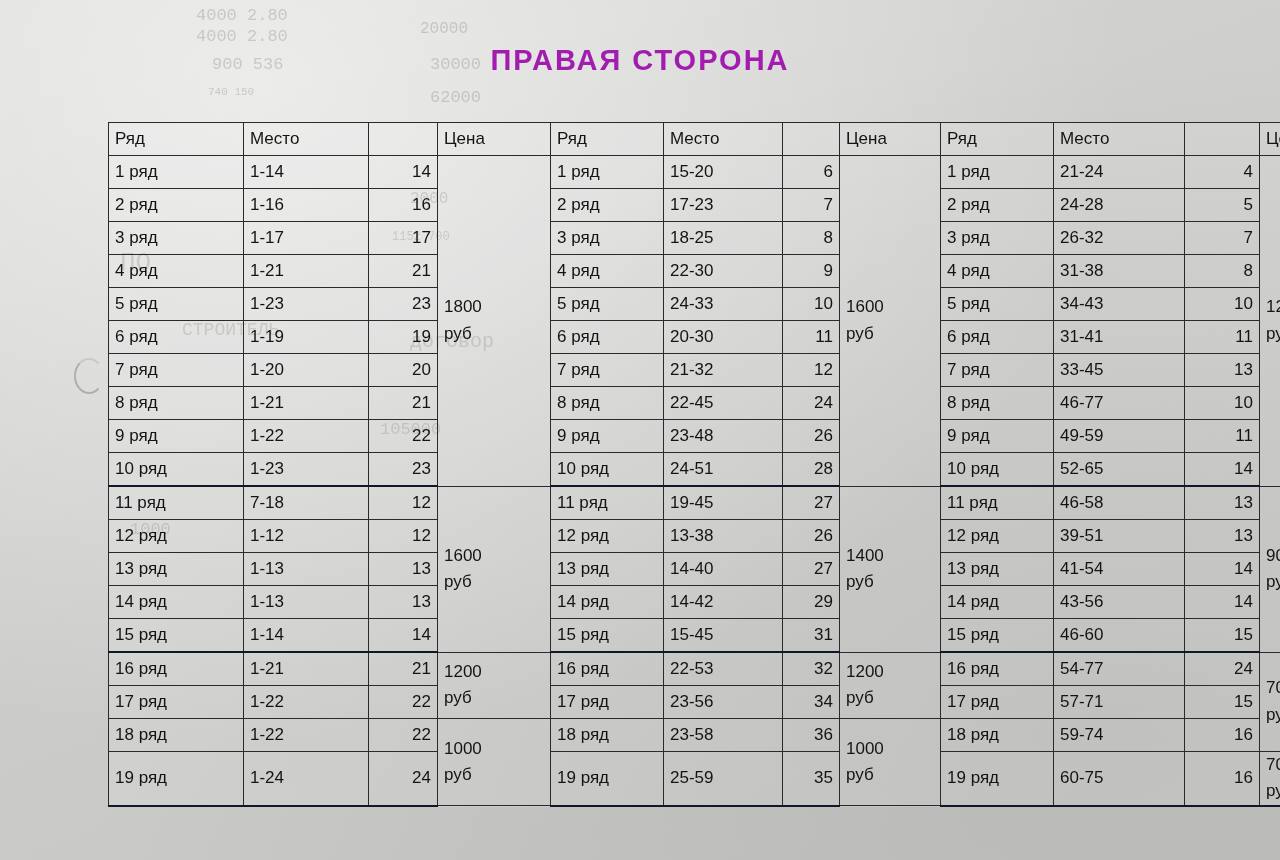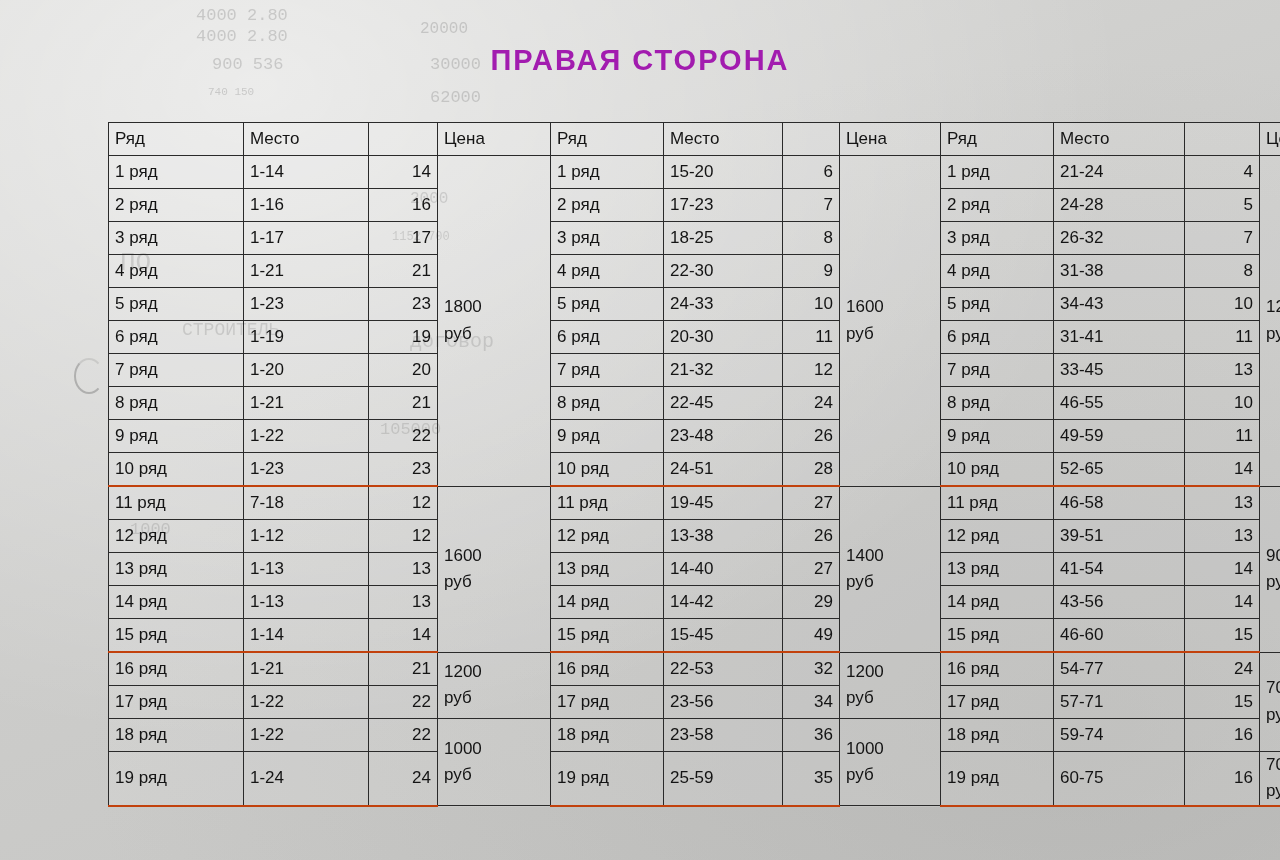--- a/index.html
+++ b/index.html
@@ -85,21 +85,21 @@
   .c-row2  { width: 100px; }
   .c-seat2 { width: 106px; }
   .c-num2  { width: 44px; }
   .c-price2{ width: 88px; }
   .c-row3  { width: 100px; }
   .c-seat3 { width: 118px; }
   .c-num3  { width: 62px; }
   .c-price3{ width: 152px; }
   td.num { text-align: right; }
   td.price { text-align: left; vertical-align: top; padding-top: 4px; }
-  tr.band-end td { border-bottom: 2px solid #c2410c; border-radius: 9px; }
+  tr.band-end td { border-bottom: 2px solid #0f172a; border-radius: 9px; }
   .price-cell { line-height: 1.55; }
 </style>
 </head>
 <body>
 
 <div class="paper"></div>
 <div class="hole"></div>
 <div id="ghosts">
     <div class="ghost" style="left: 196px; top: 6px; font-size: 17px;">4000 2.80</div>
     <div class="ghost" style="left: 196px; top: 27px; font-size: 17px;">4000 2.80</div>
@@ -219,21 +219,21 @@
           <td class="num">13</td>
         </tr>
         <tr>
           <td>8 ряд</td>
           <td>1-21</td>
           <td class="num">21</td>
           <td>8 ряд</td>
           <td>22-45</td>
           <td class="num">24</td>
           <td>8 ряд</td>
-          <td>46-55</td>
+          <td>46-77</td>
           <td class="num">10</td>
         </tr>
         <tr>
           <td>9 ряд</td>
           <td>1-22</td>
           <td class="num">22</td>
           <td>9 ряд</td>
           <td>23-48</td>
           <td class="num">26</td>
           <td>9 ряд</td>
@@ -297,21 +297,21 @@
           <td>14 ряд</td>
           <td>43-56</td>
           <td class="num">14</td>
         </tr>
         <tr class="band-end">
           <td>15 ряд</td>
           <td>1-14</td>
           <td class="num">14</td>
           <td>15 ряд</td>
           <td>15-45</td>
-          <td class="num">49</td>
+          <td class="num">31</td>
           <td>15 ряд</td>
           <td>46-60</td>
           <td class="num">15</td>
         </tr>
         <tr>
           <td>16 ряд</td>
           <td>1-21</td>
           <td class="num">21</td>
           <td class="price price-cell" rowspan="2">1200<br>руб</td>
           <td>16 ряд</td>

